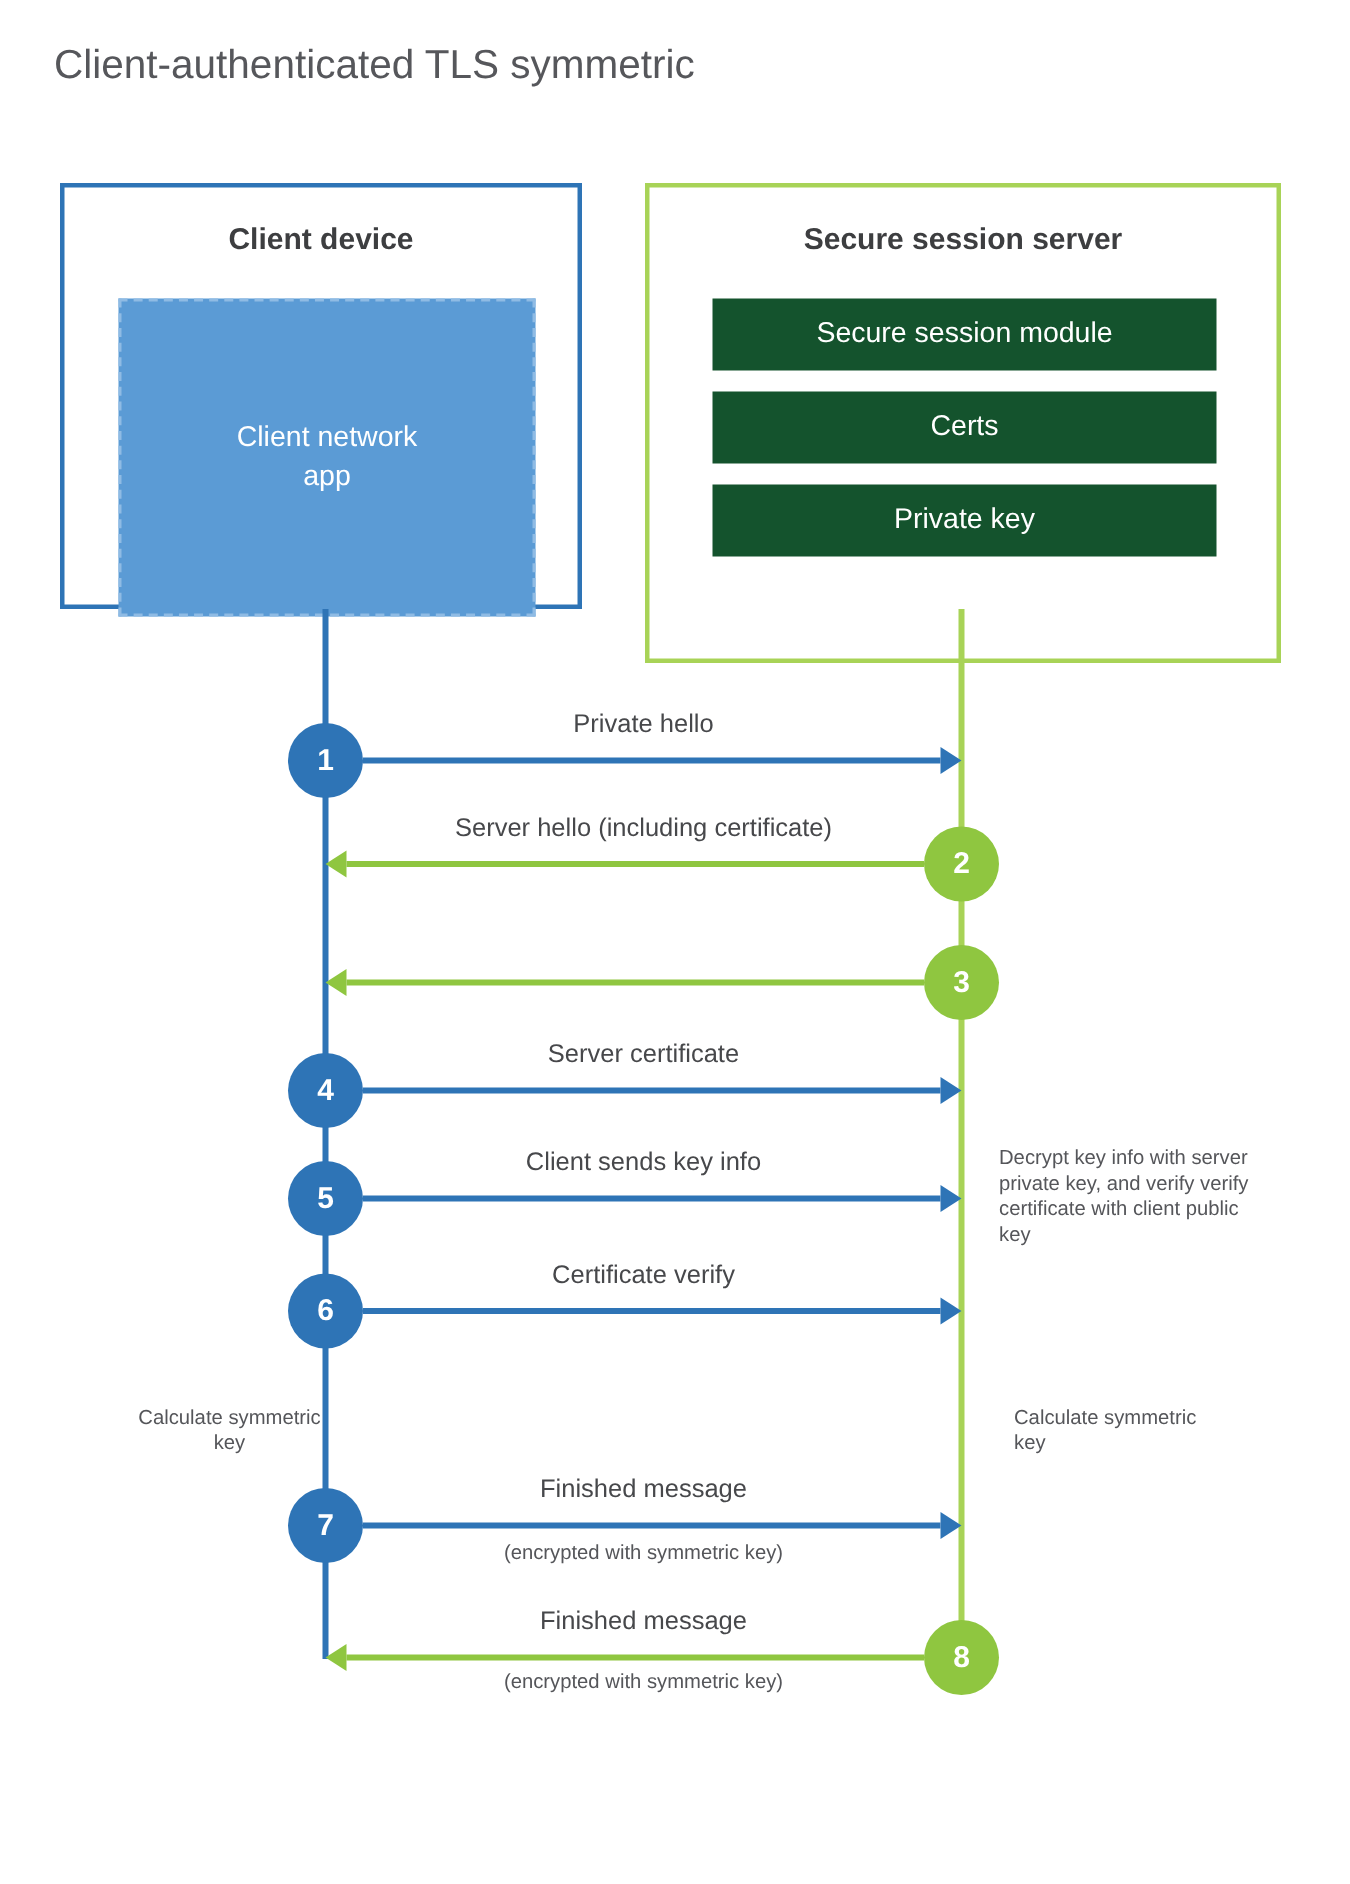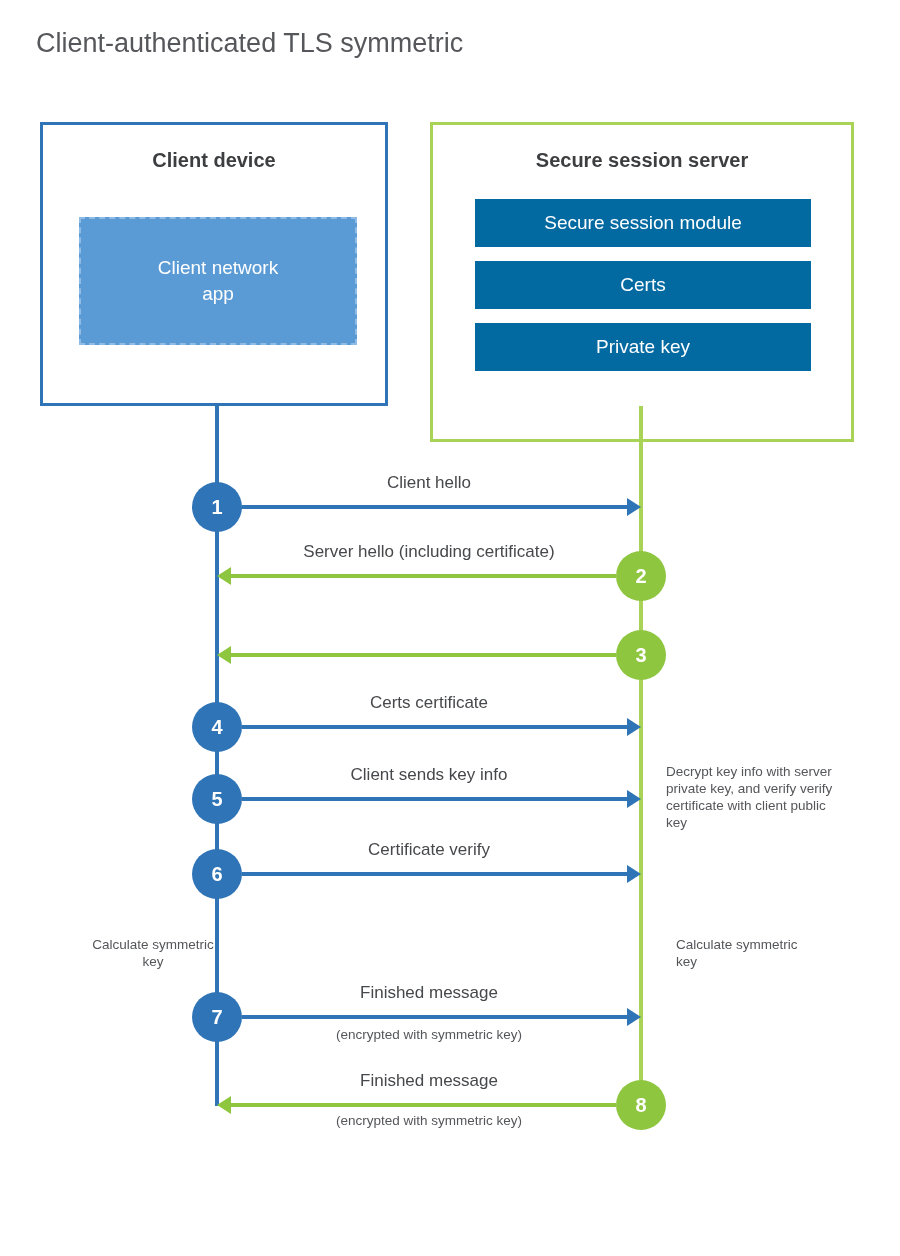--- a/index.html
+++ b/index.html
@@ -6,26 +6,26 @@
   body { width:900px; height:1256px; font-family:"Liberation Sans", sans-serif; }
   .canvas { position:relative; width:900px; height:1256px; background:#ffffff; overflow:hidden; }
 
   .title { position:absolute; left:36px; top:28px; font-size:27px; font-weight:400; color:#56575b; }
 
   .box { position:absolute; box-sizing:border-box; background:#ffffff; }
   .client-box { left:40px; top:122px; width:348px; height:284px; border:3px solid #2e74b6; }
   .server-box { left:430px; top:122px; width:424px; height:320px; border:3px solid #a8d357; }
   .box-title { margin-top:24px; text-align:center; font-size:20px; font-weight:700; color:#3d3e40; }
 
-  .client-app { position:absolute; left:36px; top:74px; width:278px; height:128px; background:#5b9bd5;
-    border:2px dashed #8fbbe4; box-sizing:border-box; display:flex; align-items:center; justify-content:center;margin-top:18px; }
+  .client-app { position:absolute; left:36px; top:74px; width:278px; height:212px; background:#5b9bd5;
+    border:2px dashed #8fbbe4; box-sizing:border-box; display:flex; align-items:center; justify-content:center; }
   .client-app span { color:#ffffff; font-size:19px; text-align:center; max-width:150px; line-height:26px; }
 
   .server-bars { position:absolute; left:42px; top:74px; width:336px; }
-  .bar { height:48px; margin-bottom:14px; background:#0369a1; color:#ffffff; font-size:19px;
+  .bar { height:48px; margin-bottom:14px; background:#14532d; color:#ffffff; font-size:19px;
     display:flex; align-items:center; justify-content:center; }
 
   .vline { position:absolute; width:4px; top:406px; height:700px; }
   .vline.blue  { left:215px; background:#2e74b6; }
   .vline.green { left:639px; background:#a8d357; }
 
   .circle { position:absolute; width:50px; height:50px; border-radius:50%; color:#ffffff;
     font-size:20px; font-weight:700; display:flex; align-items:center; justify-content:center; z-index:3; }
   .circle.blue  { left:192px; background:#2e74b6; }
   .circle.green { left:616px; background:#8fc640; }
@@ -79,32 +79,32 @@
       <div class="bar">Certs</div>
       <div class="bar">Private key</div>
     </div>
   </div>
 
   <div class="vline blue"></div>
   <div class="vline green"></div>
 
   <div class="circle blue s1c">1</div>
   <div class="arrow blue right s1a"></div>
-  <div class="lbl s1l">Client hello</div>
+  <div class="lbl s1l">Private hello</div>
 
   <div class="circle green s2c">2</div>
   <div class="arrow green left s2a"></div>
   <div class="lbl s2l">Server hello (including certificate)</div>
 
   <div class="circle green s3c">3</div>
   <div class="arrow green left s3a"></div>
 
   <div class="circle blue s4c">4</div>
   <div class="arrow blue right s4a"></div>
-  <div class="lbl s4l">Certs certificate</div>
+  <div class="lbl s4l">Server certificate</div>
 
   <div class="circle blue s5c">5</div>
   <div class="arrow blue right s5a"></div>
   <div class="lbl s5l">Client sends key info</div>
 
   <div class="circle blue s6c">6</div>
   <div class="arrow blue right s6a"></div>
   <div class="lbl s6l">Certificate verify</div>
 
   <div class="circle blue s7c">7</div>

